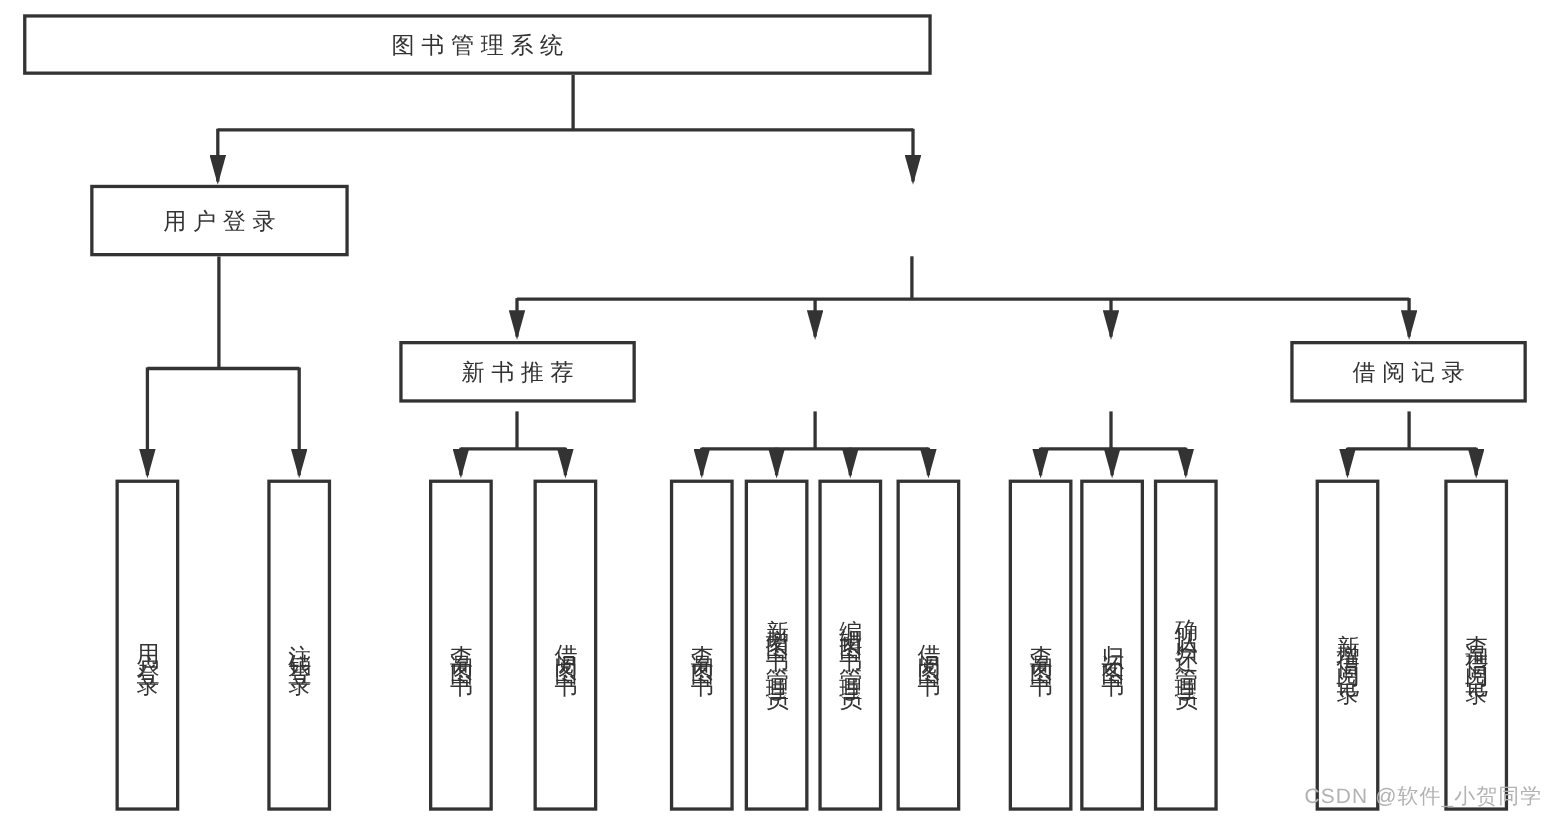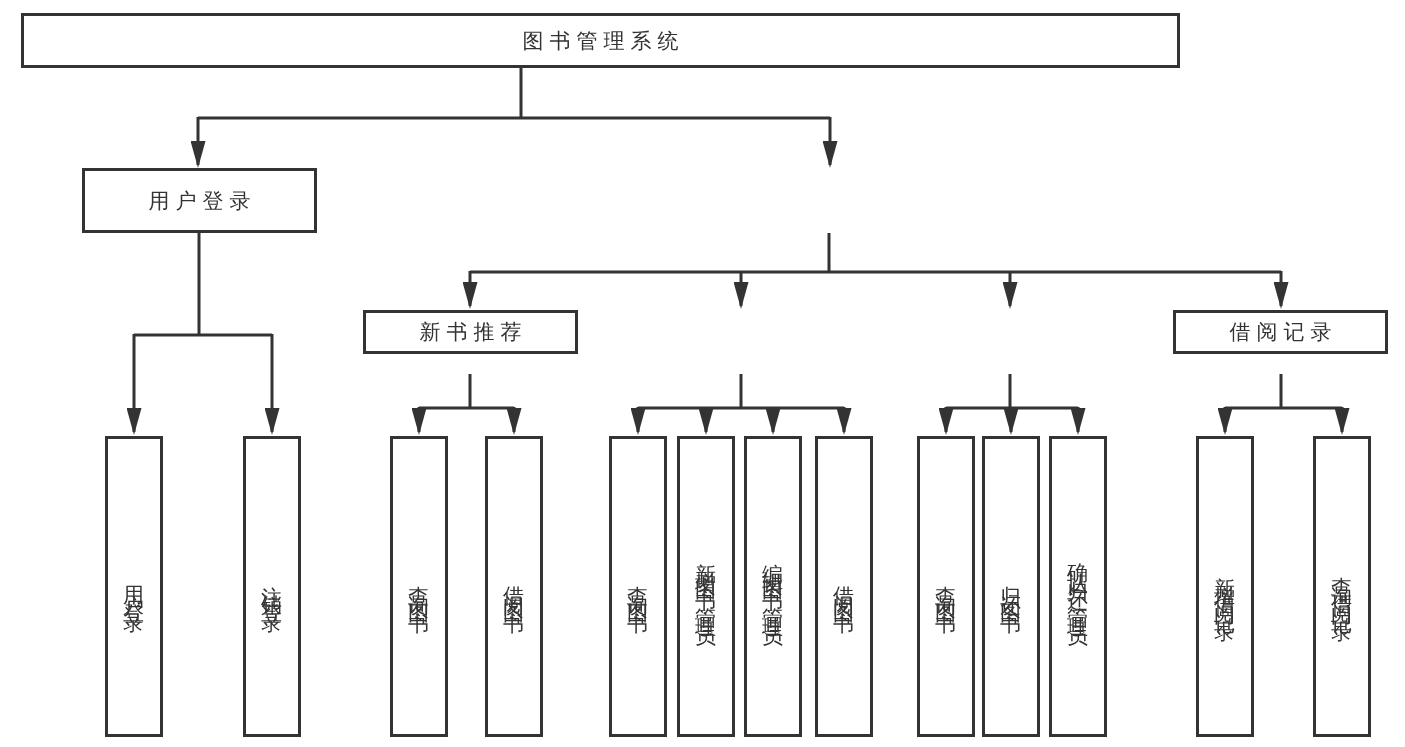--- a/index.html
+++ b/index.html
@@ -16,23 +16,23 @@
     box-sizing:border-box;
     background:#ffffff;
     border:3px solid #333333;
     color:#333333;
     display:flex;
     align-items:center;
     justify-content:center;
     z-index:2;
   }
   .h-box{font-size:21px;letter-spacing:6px;text-indent:6px;}
-  .root-box{left:21px;top:13px;width:1159px;height:55px;}
+  .root-box{left:21px;top:13px;width:826px;height:55px;}
   .l2-box{top:168px;width:235px;height:65px;}
-  .l3-box{top:310px;width:215px;height:44px;}
+  .l3-box{top:310px;width:215px;height:56px;}
   .v-box{top:436px;width:58px;height:301px;}
   .v-box span{
     writing-mode:vertical-rl;
     text-orientation:mixed;
     font-size:21px;
     letter-spacing:9px;
     line-height:1.1;
   }
   .watermark{
     position:absolute;
@@ -158,14 +158,15 @@
     <span>确认归还（管理员）</span>
   </div>
 
   <div class="box v-box" style="left:1196px">
     <span>新增借阅记录</span>
   </div>
   <div class="box v-box" style="left:1313px">
     <span>查询借阅记录</span>
   </div>
 
+  <div class="watermark">CSDN @软件_小贺同学</div>
 
 </div>
 
 </body></html>

